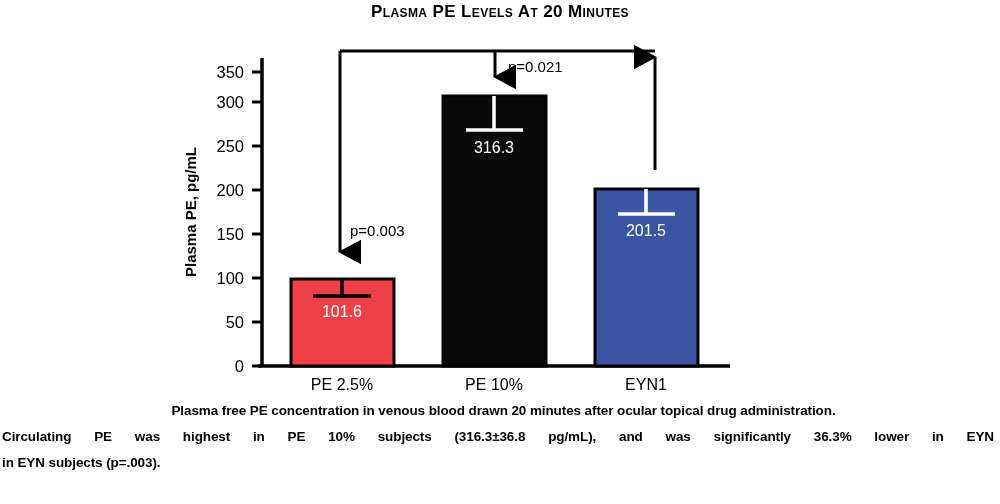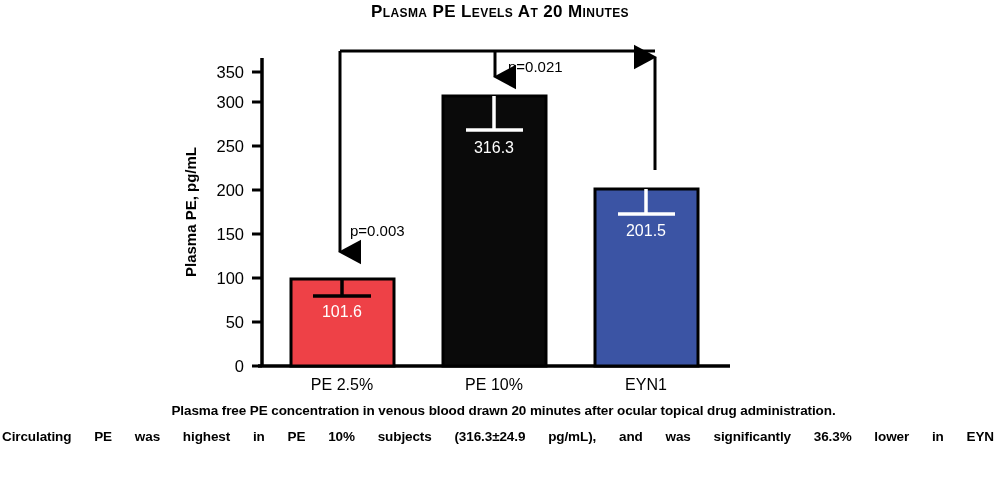--- a/index.html
+++ b/index.html
@@ -177,16 +177,17 @@
       <line x1="495" y1="51" x2="495" y2="77" stroke="#000000" stroke-width="3" marker-end="url(#arrow-down)"></line>
       <text class="pval-label" x="508" y="72" text-anchor="start">p=0.021</text>
 
       <line x1="655" y1="170" x2="655" y2="57" stroke="#000000" stroke-width="3" marker-end="url(#arrow-up)"></line>
     </g>
 
   </svg>
 
   <div id="caption">
     <span class="cap-line cap-line-1">Plasma free PE concentration in venous blood drawn 20 minutes after ocular topical drug administration.</span>
-    <span class="cap-line cap-line-2">Circulating PE was highest in PE 10% subjects (316.3±24.9 pg/mL), and was significantly 36.3% lower in EYN</span>
+    <span class="cap-line cap-line-2">Circulating PE was highest in PE 10% subjects (316.3±36.8 pg/mL), and was significantly 36.3% lower in EYN</span>
+    <span class="cap-line cap-line-4">in EYN subjects (p=.003).</span>
   </div>
 
 </div>
 
 </body></html>

